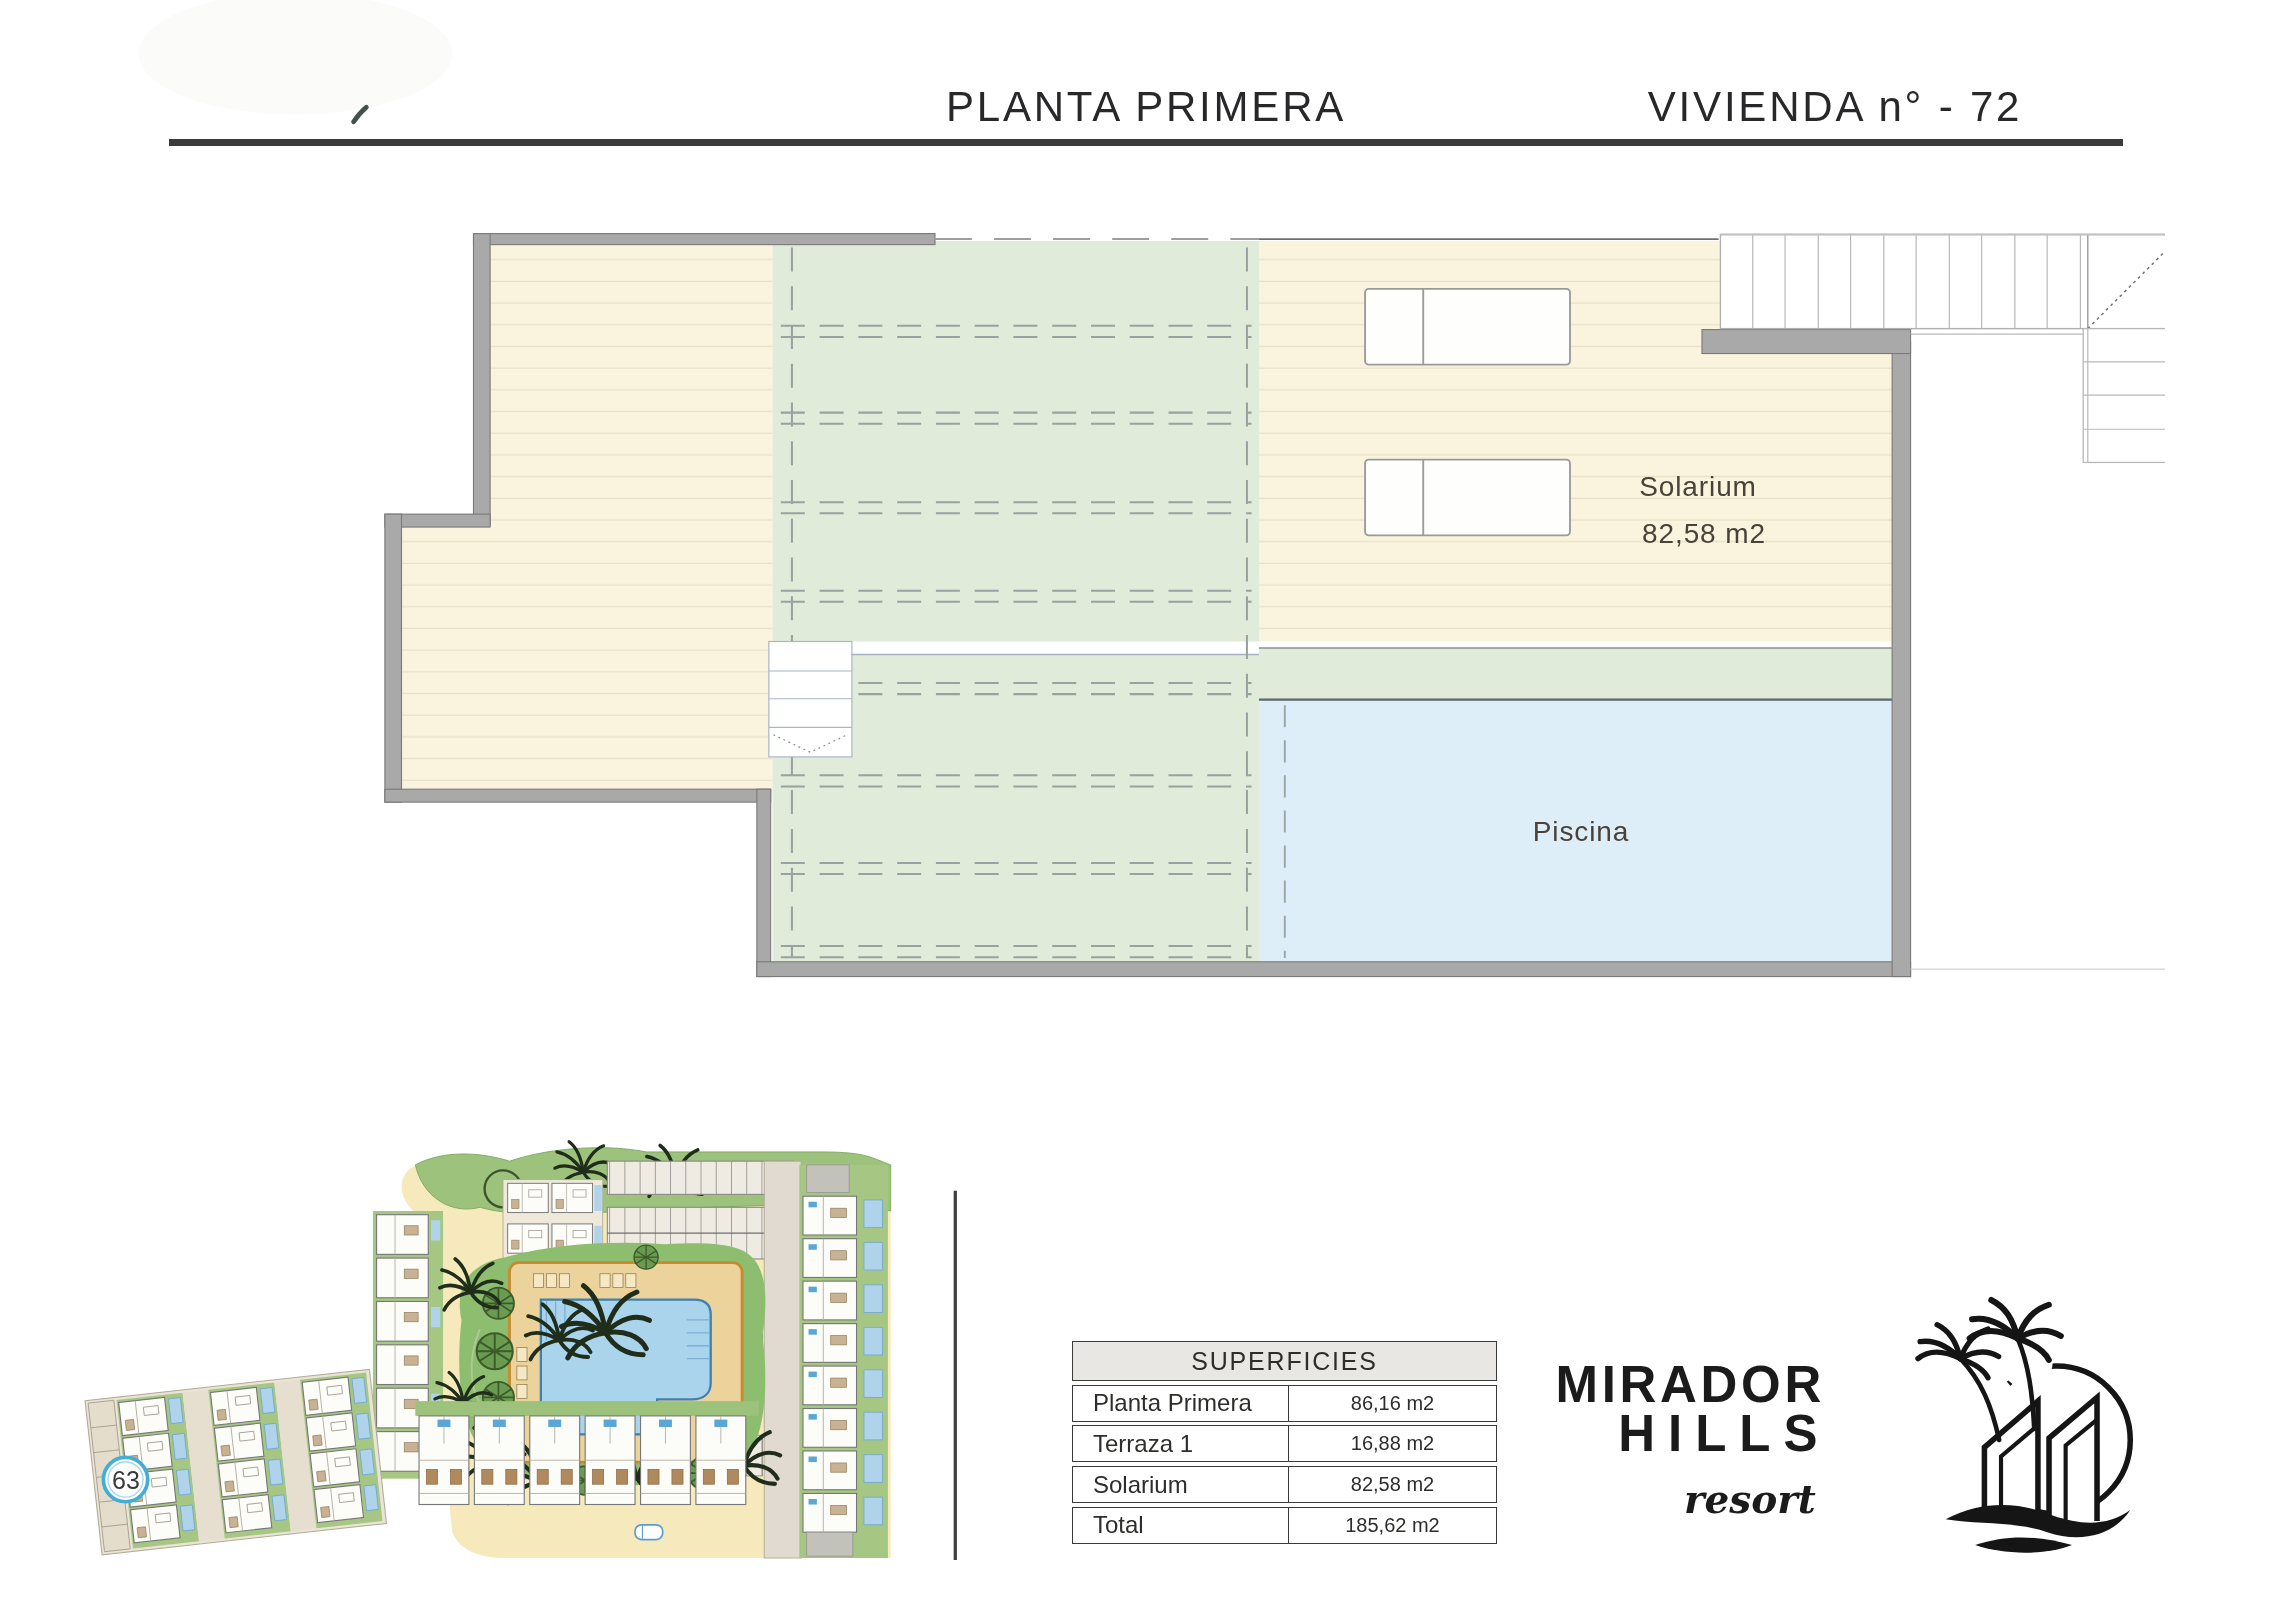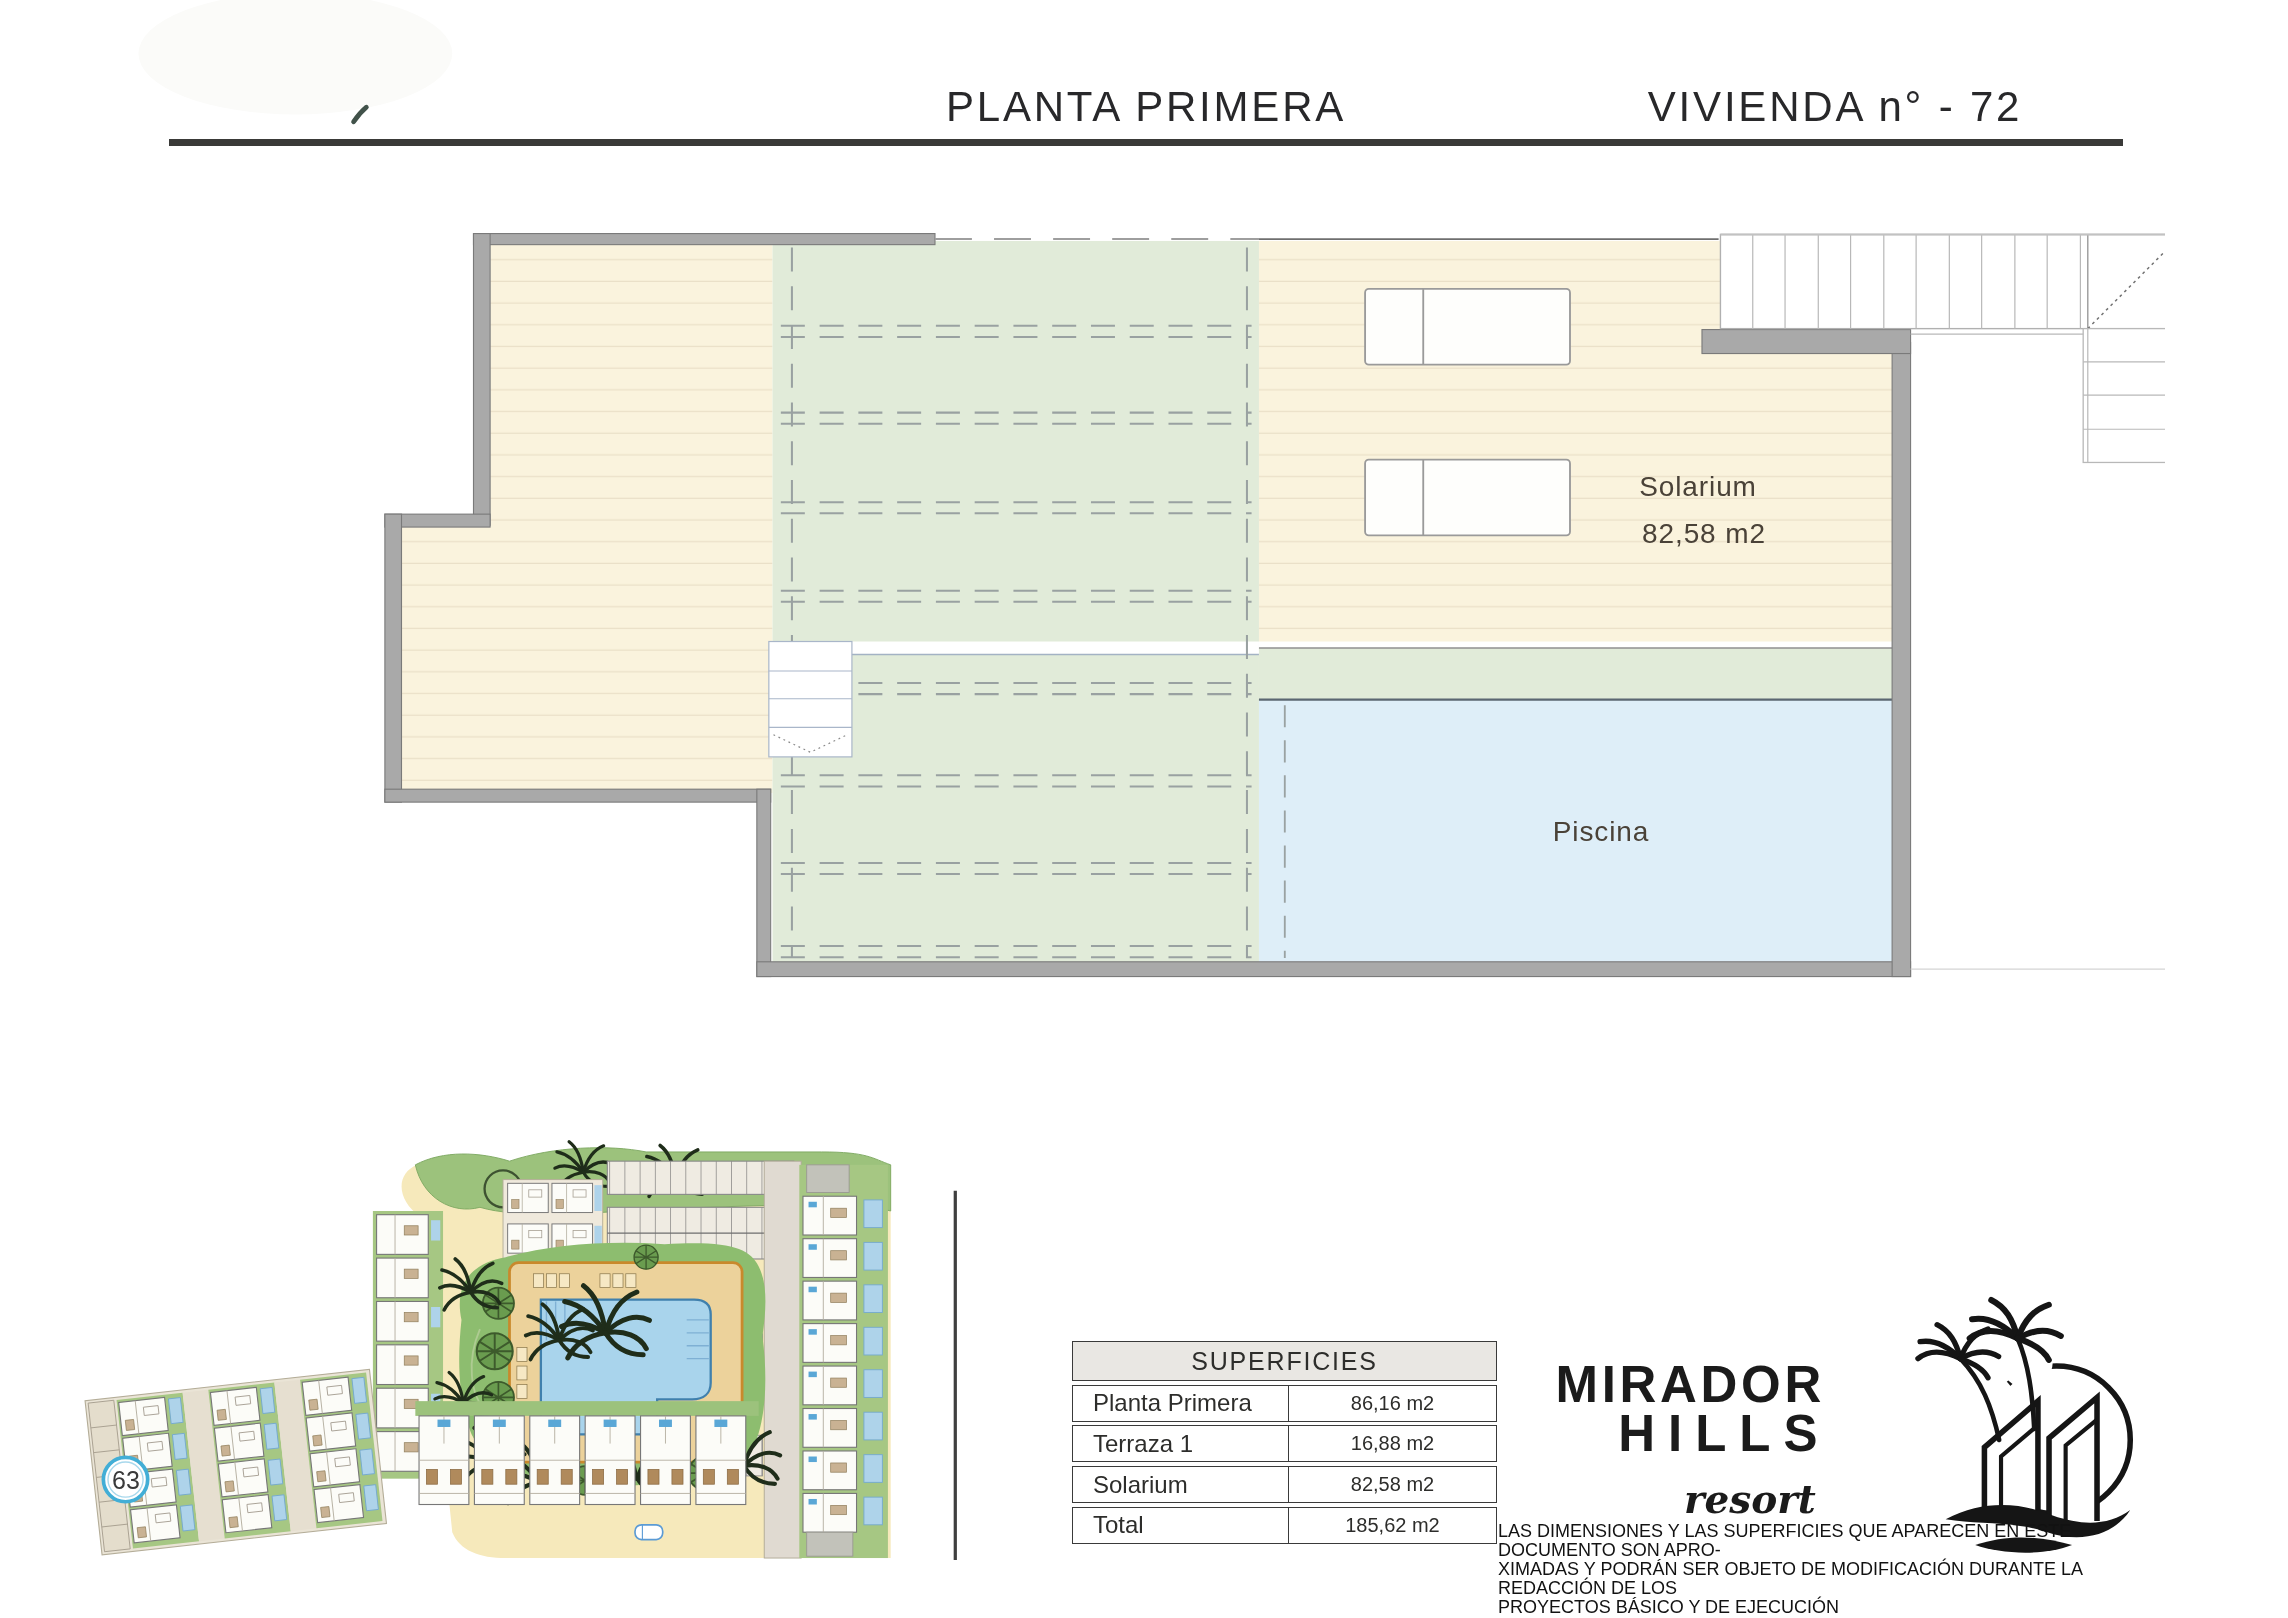--- a/index.html
+++ b/index.html
@@ -407,21 +407,21 @@
     </g>
   </g>
 </svg>
 
 <div class="abs ctr title" style="left:1146px;top:107px;">PLANTA PRIMERA</div>
 <div class="abs ctr title" style="left:1835px;top:107px;text-align:right;">VIVIENDA n° - 72</div>
 <div class="abs rule" style="left:169px;top:139px;width:1954px;height:6.5px;"></div>
 
 <div class="abs ctr plan-label" style="left:1698px;top:487px;">Solarium</div>
 <div class="abs ctr plan-label" style="left:1704px;top:534px;">82,58 m2</div>
-<div class="abs ctr plan-label" style="left:1581px;top:832px;margin-left:20px;">Piscina</div>
+<div class="abs ctr plan-label" style="left:1581px;top:832px;">Piscina</div>
 
 <div class="abs ctr badge-num" style="left:126px;top:1480px;">63</div>
 
 <div class="abs" id="sup-table">
   <div class="sup-head">SUPERFICIES</div>
   <div class="sup-row">
     <div class="sup-label">Planta Primera</div>
     <div class="sup-value">86,16 m2</div>
   </div>
   <div class="sup-row">
@@ -437,20 +437,15 @@
     <div class="sup-value">185,62 m2</div>
   </div>
 </div>
 
 <div class="abs" id="logo-text">
   <div class="logo-l1">MIRADOR</div>
   <div class="logo-l2">HILLS</div>
   <div class="logo-l3">resort</div>
 </div>
 
-<div class="abs" id="disclaimer">
-  <div>LAS DIMENSIONES Y LAS SUPERFICIES QUE APARECEN EN ESTE DOCUMENTO SON APRO-</div>
-  <div>XIMADAS Y PODRÁN SER OBJETO DE MODIFICACIÓN DURANTE LA REDACCIÓN DE LOS</div>
-  <div>PROYECTOS BÁSICO Y DE EJECUCIÓN</div>
+
 </div>
 
-</div>
-
 
 </body></html>

